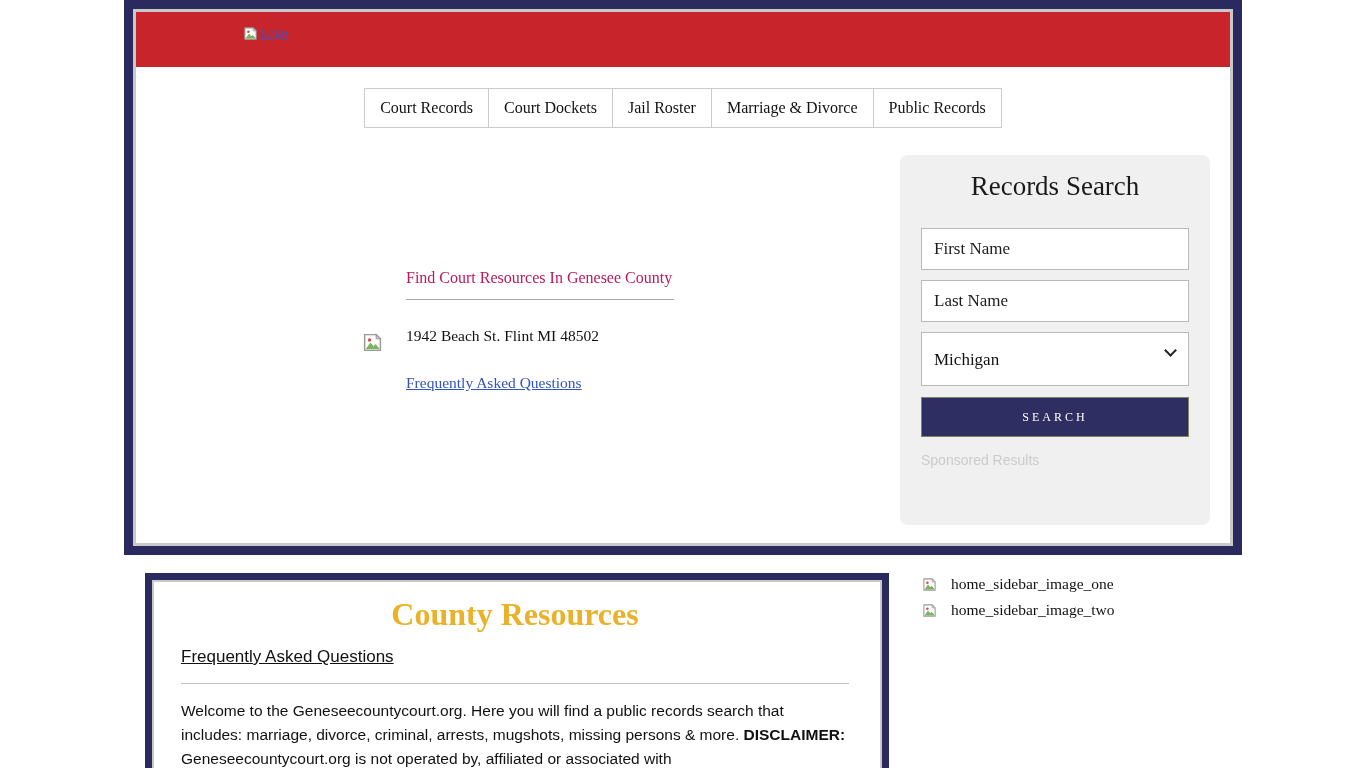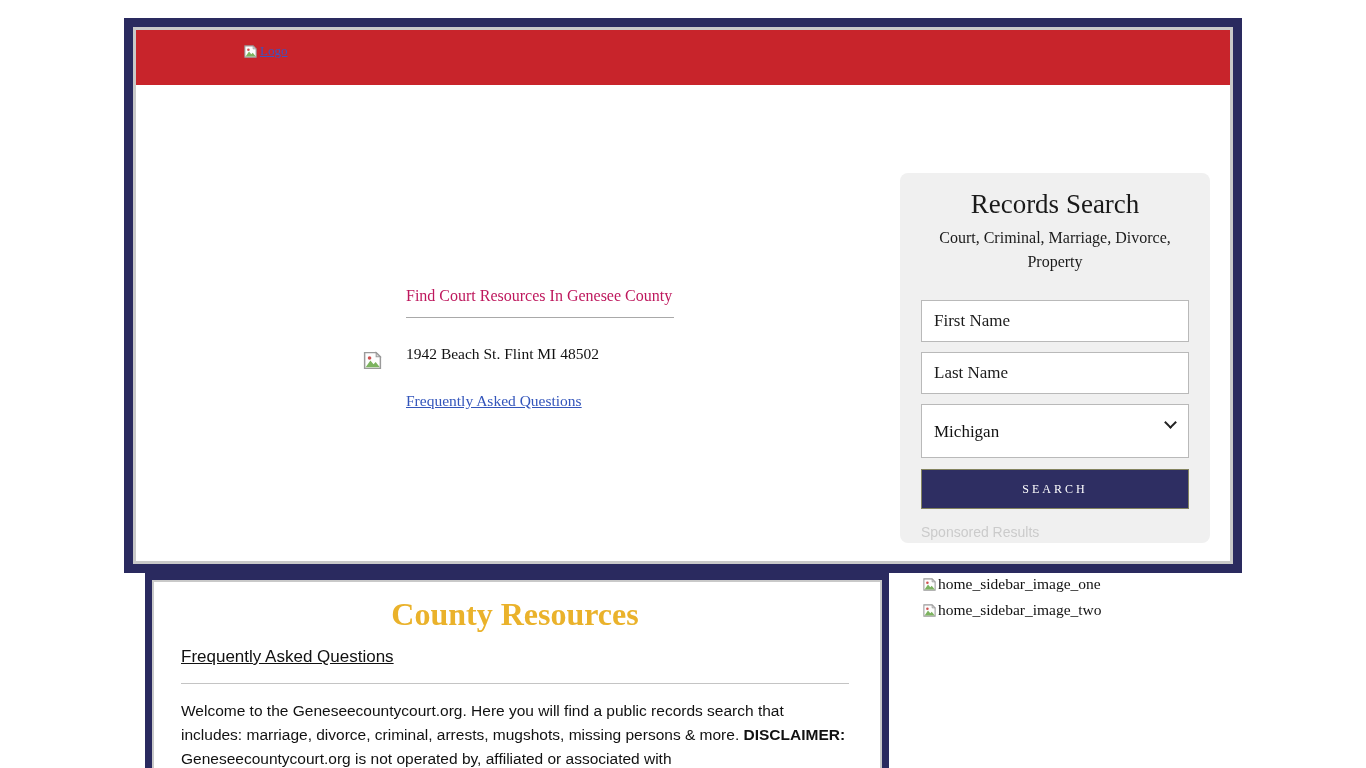--- a/index.html
+++ b/index.html
@@ -1,21 +1,21 @@
 <!DOCTYPE html>
 <html><head>
 <meta charset="utf-8">
 <style>
   * { margin:0; padding:0; box-sizing:border-box; }
   html,body { width:1366px; height:768px; overflow:hidden; background:#ffffff;
               font-family:"Liberation Serif", serif; }
   .page { position:relative; width:1366px; height:768px; }
 
   
-  .main-box { position:absolute; left:124px; top:18px; width:1118px; height:555px;
+  .main-box { position:absolute; left:124px; top:0; width:1118px; height:555px;
               border:9px solid #2a2a5f; background:#2a2a5f; }
   .main-inner { position:relative; width:100%; height:100%;
                 border:3px solid #c9c9c9; background:#ffffff; overflow:hidden; }
 
   .red-header { position:absolute; left:0; top:0; width:100%; height:55px;
                 background:#c8242b; }
   .logo-link { position:absolute; left:107px; top:13px; display:flex; align-items:center;
                gap:2px; color:#3a55c0; font-size:13px; text-decoration:underline; cursor:pointer; }
   .site-title { position:absolute; left:268px; top:2px; width:560px; text-align:center;
                 font-size:38px; font-weight:bold; color:#f2a51d;
@@ -66,21 +66,21 @@
   .res-title { text-align:center; font-family:"Liberation Serif", serif; font-weight:bold;
                font-size:32px; color:#eab22b; }
   .faq-link-bottom { display:inline-block; margin-top:14px; font-size:17px; color:#111;
                      text-decoration:underline; cursor:pointer; }
   .res-rule { margin-top:16px; height:1px; background:#c4c4c4; border:none; }
   .res-para { margin-top:15px; font-size:15.5px; line-height:24px; color:#111; }
   .res-para b { font-weight:bold; }
 
   
   .sidebar-imgs { position:absolute; left:922px; top:575px; font-size:15.5px; color:#111; }
-  .sidebar-img-row { display:flex; align-items:center; margin-bottom:8px; gap:1px; }
+  .sidebar-img-row { display:flex; align-items:center; margin-bottom:8px; gap:14px; }
 
   .bimg { display:inline-block; vertical-align:middle; }
 </style>
 </head>
 <body>
 
 <svg width="0" height="0" style="position:absolute">
   <defs>
     <g id="broken-img-glyph">
       <path d="M2.5 2.5 h11 l4 4 v11 h-15 z" fill="#fdfdfd" stroke="#9a9a9a" stroke-width="1.4"></path>
@@ -98,32 +98,40 @@
 
       <div class="red-header">
         <a class="logo-link">
           <svg class="bimg" width="15" height="15" viewBox="0 0 20 20">
             <use href="#broken-img-glyph"></use>
           </svg>
           <span>Logo</span>
         </a>
       </div>
 
+      <div class="nav-bar">
+        <div class="nav-group">
+          <div class="nav-item">Court Records</div>
+          <div class="nav-item">Court Dockets</div>
+          <div class="nav-item">Jail Roster</div>
+          <div class="nav-item">Marriage &amp; Divorce</div>
+          <div class="nav-item">Public Records</div>
+        </div>
+      </div>
 
       <div class="find-heading">Find Court Resources In Genesee County</div>
       <div class="content-rule"></div>
       <svg class="courthouse-img" viewBox="0 0 20 20">
         <use href="#broken-img-glyph"></use>
       </svg>
       <div class="address-line">1942 Beach St. Flint MI 48502</div>
       <a class="faq-link-top">Frequently Asked Questions</a>
 
       <div class="search-panel">
         <div class="sp-title">Records Search</div>
-        <div class="sp-subtitle">Court, Criminal, Marriage, Divorce, Property</div>
         <div class="sp-form">
           <input class="sp-input" type="text" placeholder="First Name" style="">
           <input class="sp-input" type="text" placeholder="Last Name" style="">
           <div class="sp-select-wrap">
             <select class="sp-select">
               <option>Michigan</option>
             </select>
             <span class="sp-chevron"></span>
           </div>
           <button class="search-btn">SEARCH</button>

